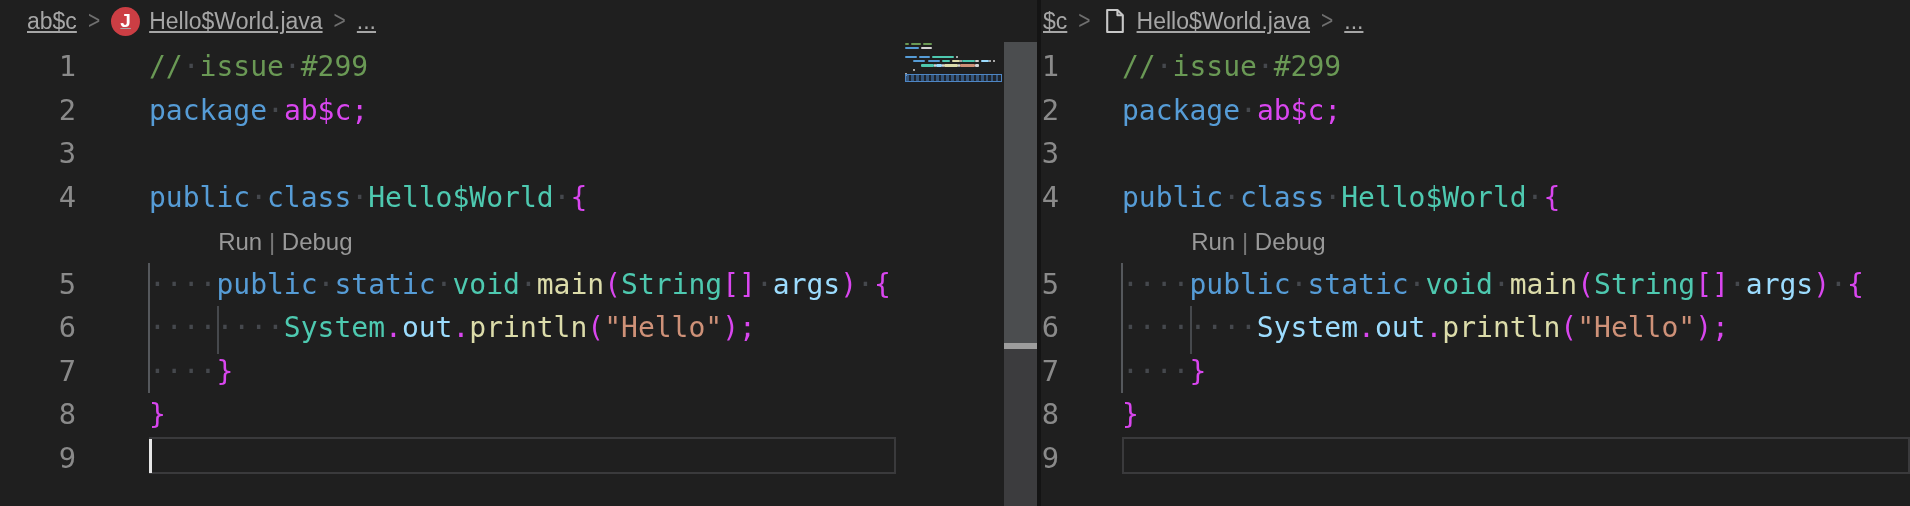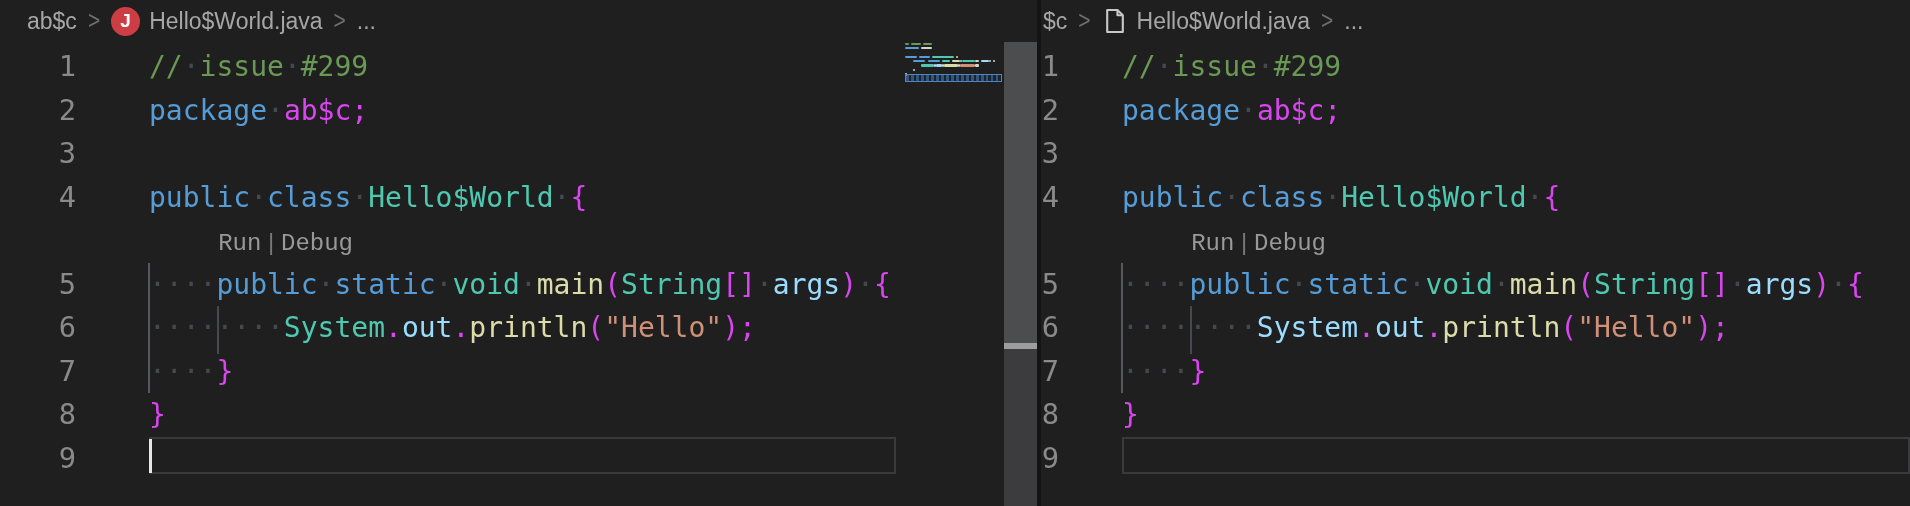--- a/index.html
+++ b/index.html
@@ -3,36 +3,36 @@
 <meta charset="utf-8">
 <style>
   html,body{margin:0;padding:0;background:#101010;}
   #screen{position:relative;width:1910px;height:506px;background:#1f1f1f;overflow:hidden;
           font-family:"Liberation Sans",sans-serif;}
   .pane{position:absolute;top:0;height:506px;background:#1f1f1f;overflow:hidden;}
   .sash{position:absolute;top:0;height:506px;background:#141414;}
   
   .breadcrumb{position:absolute;top:0;left:0;right:0;height:42px;display:flex;align-items:center;
               font-size:23px;color:#a6a6a6;white-space:nowrap;}
-  .bc-item{display:flex;align-items:center;gap:9px;cursor:pointer;}
+  .bc-item{display:flex;align-items:center;gap:9px;cursor:pointer;text-decoration:underline;}
   .bc-sep{color:#6f6f6f;font-size:21px;margin:0 11px;transform:scaleY(1.2);display:inline-block;}
   .java-badge{width:29px;height:29px;border-radius:50%;background:#cc3e44;color:#fff;
               display:flex;align-items:center;justify-content:center;
               font-weight:bold;font-size:19px;font-family:"Liberation Sans",sans-serif;}
   .file-svg{display:block;}
   
   .row{position:absolute;height:43.5px;line-height:43.5px;white-space:pre;
        font-family:"DejaVu Sans Mono","Liberation Mono",monospace;font-size:28px;}
   .ln{position:absolute;top:0;left:0;text-align:right;color:#8a8a8a;
       font-family:"DejaVu Sans Mono","Liberation Mono",monospace;font-size:28.75px;}
   .c-comment{color:#6A9955}.c-keyword{color:#569CD6}.c-type{color:#4EC9B0}
   .c-method{color:#DCDCAA}.c-variable{color:#9CDCFE}.c-string{color:#CE9178}.c-plain{color:#d946ef}
   .ws{color:#45484d}
   .codelens{position:absolute;height:43.5px;line-height:45px;font-size:24px;color:#999999;white-space:pre;}
-  .codelens a{color:#999999;text-decoration:none;cursor:pointer;font-family:Liberation Mono, monospace;}
+  .codelens a{color:#999999;text-decoration:none;cursor:pointer;}
   .cl-div{color:#777777;}
   .guide{position:absolute;width:2px;}
   .cur-line-box{position:absolute;border:2px solid #3a3a3c;box-sizing:border-box;background:transparent;}
   .cursor{position:absolute;width:3px;background:#e6e6e6;}
   
   .minimap{position:absolute;background:#1f1f1f;}
   .mini-seg{position:absolute;height:2.6px;border-radius:1px;}
   .mini-marker{position:absolute;box-sizing:border-box;border:1.5px solid #4e86c4;
       background:repeating-linear-gradient(90deg,rgba(70,130,200,.55) 0 2.5px,rgba(25,45,75,.3) 2.5px 5px);}
   .sb-track{position:absolute;background:#3c3c3e;}

